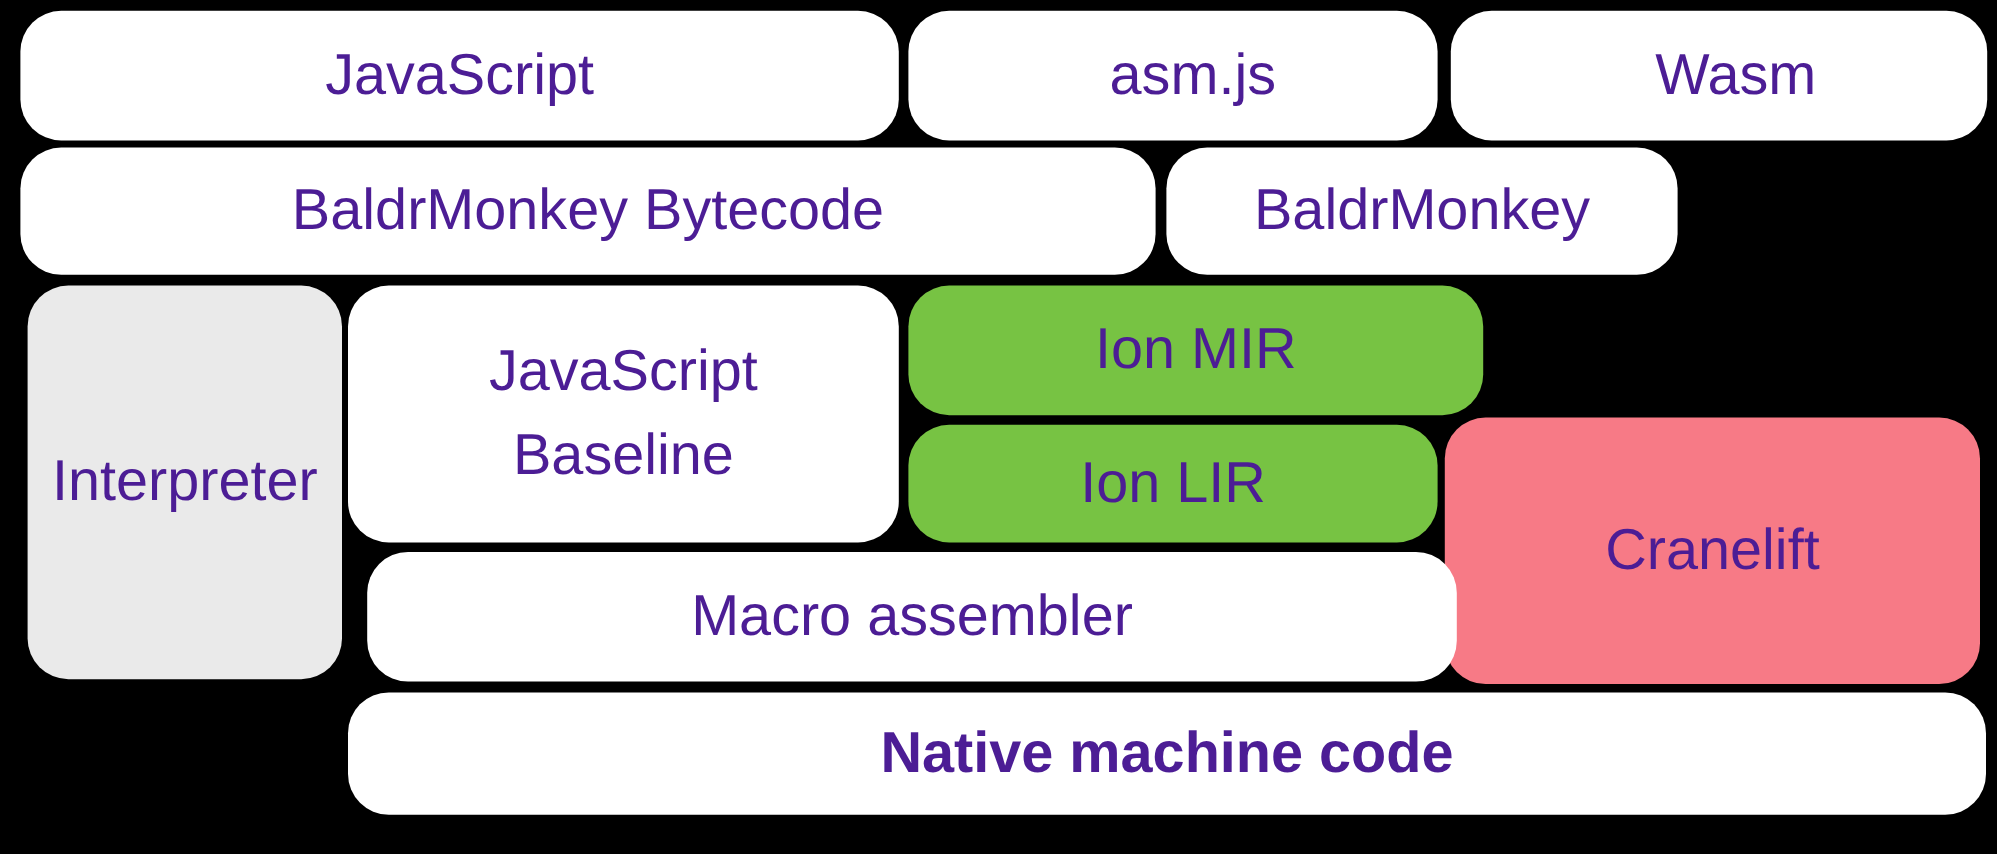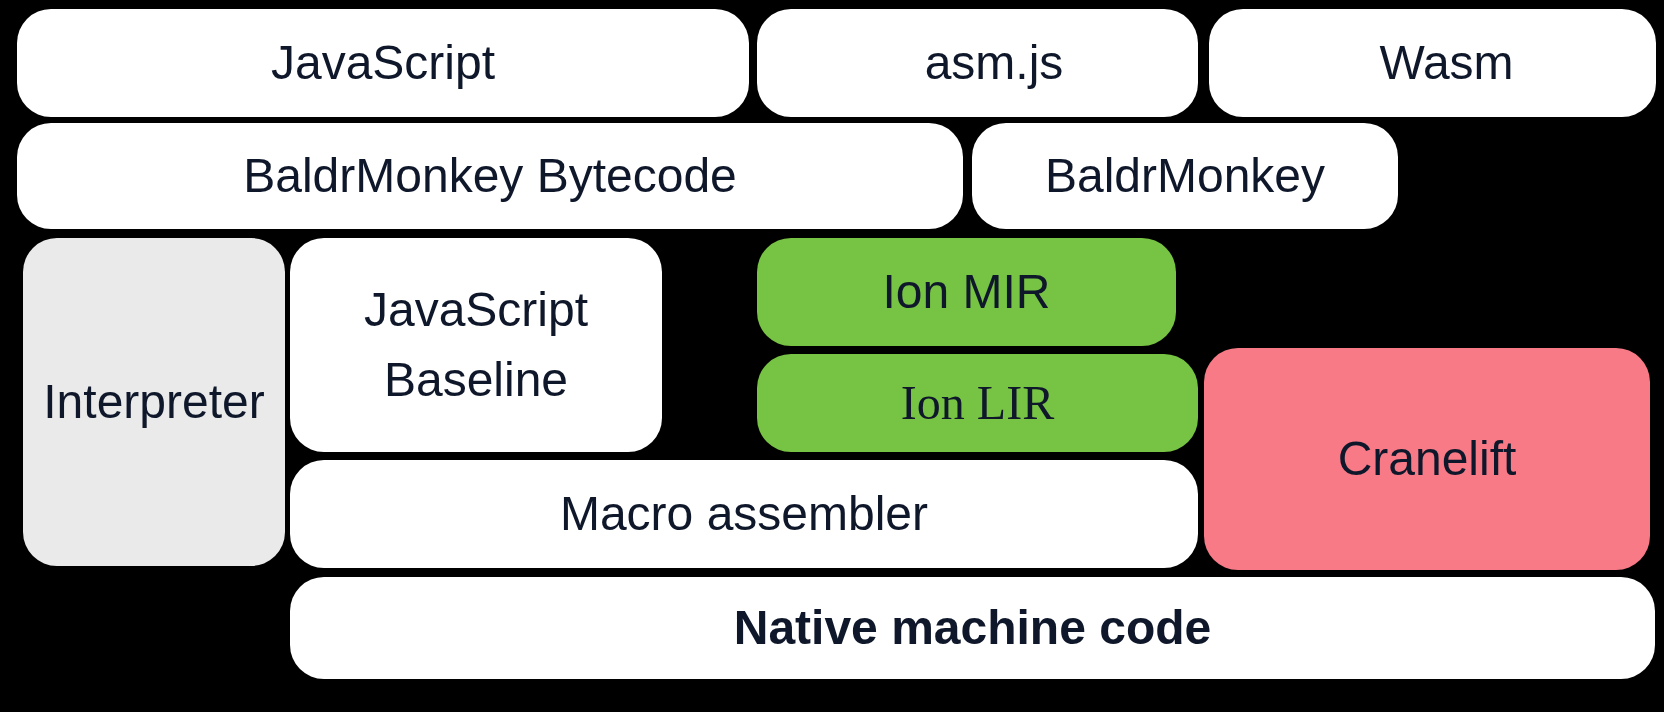--- a/index.html
+++ b/index.html
@@ -12,43 +12,43 @@
     width: 1664px;
     height: 712px;
     background: #000;
     overflow: hidden;
     font-family: "Liberation Sans", "DejaVu Sans", sans-serif;
   }
   .node {
     position: absolute;
     border-radius: 34px;
     background: #fff;
-    color: #0f172a;
+    color: #4c1d95;
     font-size: 48px;
     line-height: 1.45;
     display: flex;
     align-items: center;
     justify-content: center;
     text-align: center;
     box-sizing: border-box;
   }
   .node span { display: block; }
 
   
   .pos-javascript   { left: 17px;   top: 9px;   width: 732px;  height: 108px; }
   .pos-asmjs        { left: 757px;  top: 9px;   width: 441px;  height: 108px; padding-left: 33px; }
   .pos-wasm         { left: 1209px; top: 9px;   width: 447px;  height: 108px; }
   .pos-bytecode     { left: 17px;   top: 123px; width: 946px;  height: 106px; }
   .pos-baldrmonkey  { left: 972px;  top: 123px; width: 426px;  height: 106px; }
   .pos-interpreter  { left: 23px;   top: 238px; width: 262px;  height: 328px; }
-  .pos-baseline     { left: 290px;  top: 238px; width: 372px;  height: 214px; padding: 0 40px; }
-  .pos-ion-mir      { left: 757px;  top: 238px; width: 419px;  height: 108px; }
+  .pos-baseline     { left: 290px;  top: 238px; width: 459px;  height: 214px; padding: 0 40px; }
+  .pos-ion-mir      { left: 757px;  top: 238px; width: 479px;  height: 108px; }
   .pos-ion-lir      { left: 757px;  top: 354px; width: 441px;  height: 98px;  }
   .pos-cranelift    { left: 1204px; top: 348px; width: 446px;  height: 222px; }
-  .pos-macro        { left: 290px;  top: 460px; width: 908px;  height: 108px; text-align: right; }
+  .pos-macro        { left: 306px;  top: 460px; width: 908px;  height: 108px; text-align: right; }
   .pos-native       { left: 290px;  top: 577px; width: 1365px; height: 102px; font-weight: bold; }
 </style>
 </head>
 <body style="background: rgb(0, 0, 0);">
 
 <div class="canvas">
 
   <div class="node pos-javascript" style="background: rgb(255, 255, 255);">
     <span>JavaScript</span>
   </div>
@@ -74,21 +74,21 @@
   </div>
 
   <div class="node pos-baseline" style="background: rgb(255, 255, 255);">
     <span>JavaScript Baseline</span>
   </div>
 
   <div class="node pos-ion-mir" style="background: rgb(119, 195, 67);">
     <span>Ion MIR</span>
   </div>
 
-  <div class="node pos-ion-lir" style="background: rgb(119, 195, 67); font-family: Liberation Serif, serif;">
+  <div class="node pos-ion-lir" style="background: rgb(119, 195, 67);">
     <span>Ion LIR</span>
   </div>
 
   <div class="node pos-cranelift" style="background: rgb(247, 122, 134);">
     <span>Cranelift</span>
   </div>
 
   <div class="node pos-macro" style="background: rgb(255, 255, 255);">
     <span>Macro assembler</span>
   </div>

